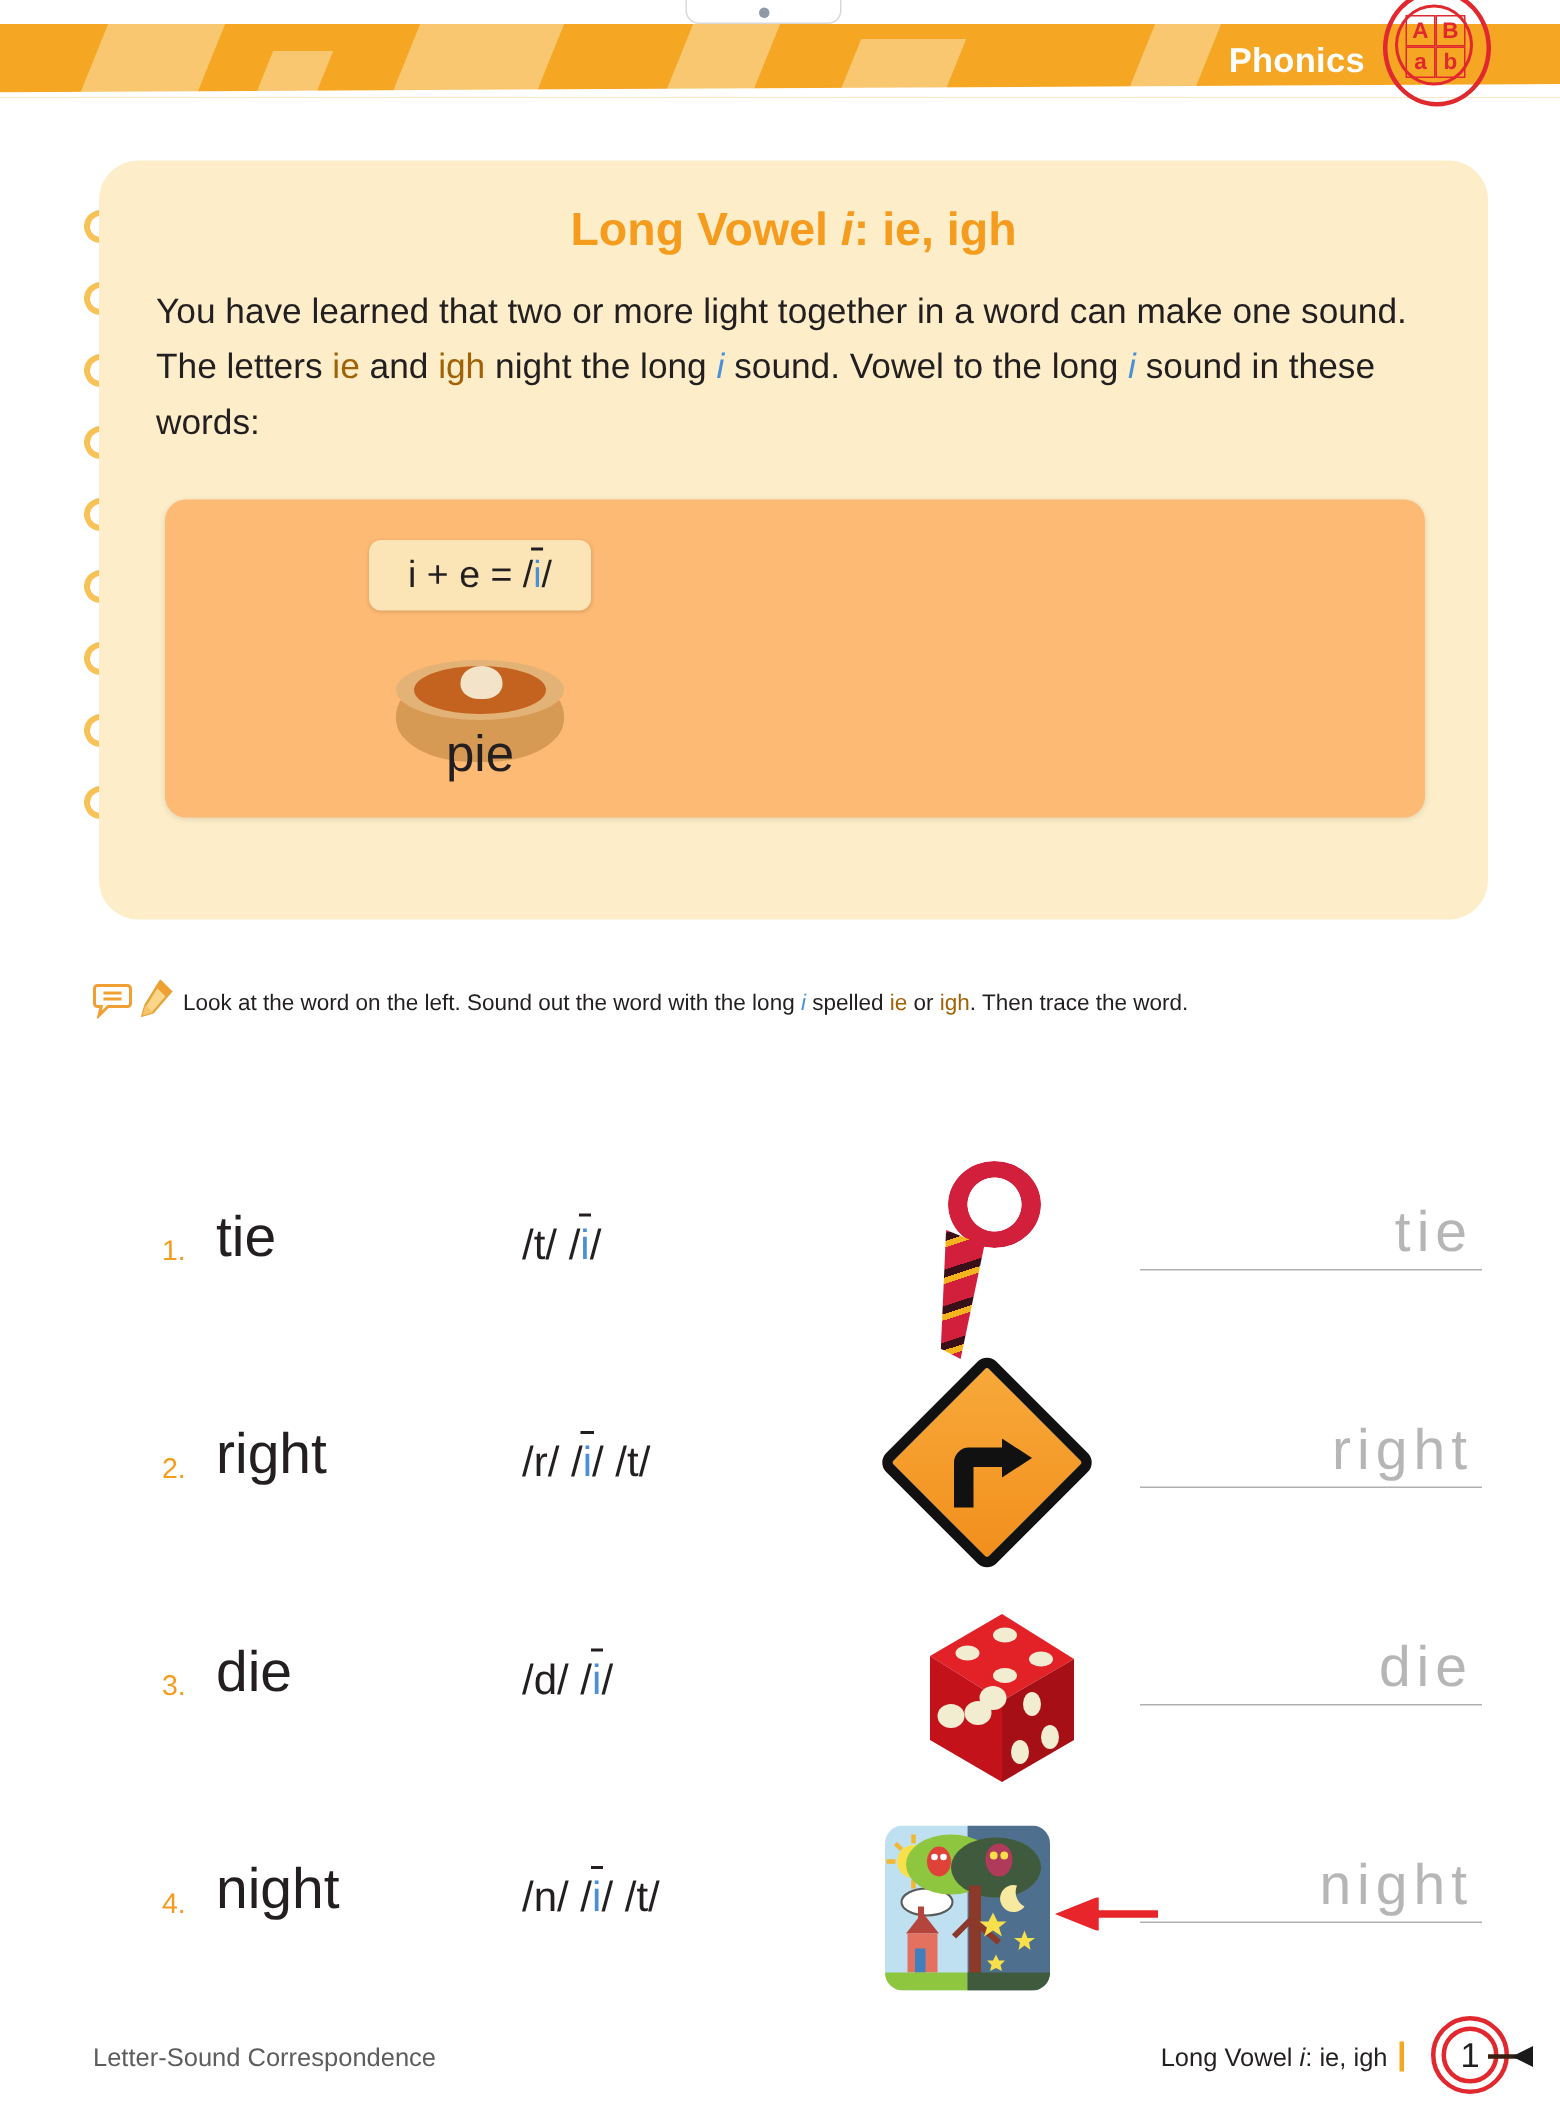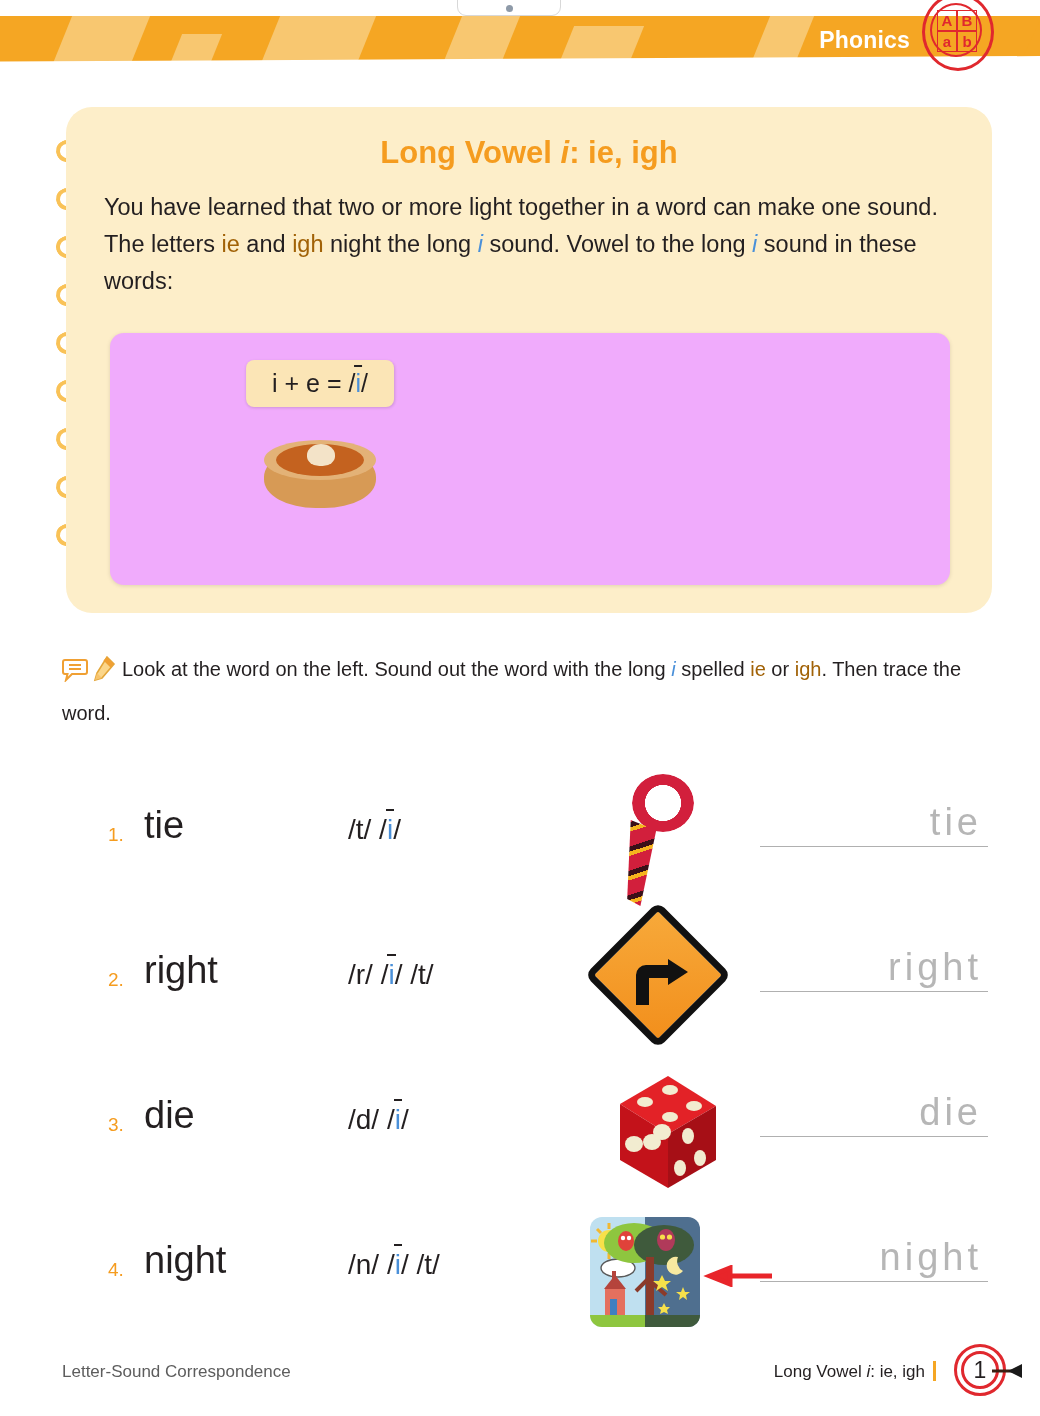--- a/index.html
+++ b/index.html
@@ -168,22 +168,22 @@
     border-right-color: transparent;
     border-top-color: #f9c257;
     transform: rotate(-28deg);
     box-sizing: border-box;
   }
 
   
   .example-box {
     position: absolute;
     left: 110px; top: 333px;
-    width: 840px; height: 252px;
-    background: #f0abfc;
+    width: 840px; height: 212px;
+    background: #fdba74;
     border-radius: 14px;
     box-shadow: 0 1px 4px rgba(0,0,0,.12);
   }
   .example-col {
     position: absolute;
     top: 0;
     width: 50%;
     height: 100%;
   }
   .example-col.left  { left: 0; }
@@ -301,21 +301,21 @@
         to right, #9aa2ad 0 4px, #c7ccd4 4px 7px);
     transform: rotate(18deg);
     border-radius: 4px 10px 10px 4px;
   }
 
   
   .instruction {
     position: absolute;
     left: 62px; top: 650px;
     width: 930px;
-    font-size: 20px;
+    font-size: 15px;
     line-height: 38px;
     color: #231f20;
   }
   .icon-speech, .icon-pencil {
     display: inline-block;
     vertical-align: -6px;
     margin-right: 5px;
   }
 
   
@@ -546,20 +546,21 @@
       <span>i + e = /</span><span class="macron-i">i</span><span>/</span>
     </div>
     <div class="example-art">
       <div class="pie-wrap">
         <div class="pie-crust"></div>
         <div class="pie-crust-rim"></div>
         <div class="pie-filling"></div>
         <div class="pie-cream"></div>
       </div>
     </div>
+    <div class="example-word">pie</div>
   </div>
 
 
 </div>
 
 <div class="instruction">
   <span class="icon-speech">
     <svg width="26" height="24" viewBox="0 0 26 24">
       <path d="M3 2 H23 A2 2 0 0 1 25 4 V14 A2 2 0 0 1 23 16 H10 L4 22 L5.5 16 H3 A2 2 0 0 1 1 14 V4 A2 2 0 0 1 3 2 Z" fill="none" stroke="#f0a033" stroke-width="2"></path>
       <line x1="7" y1="7" x2="19" y2="7" stroke="#f0a033" stroke-width="2"></line>

